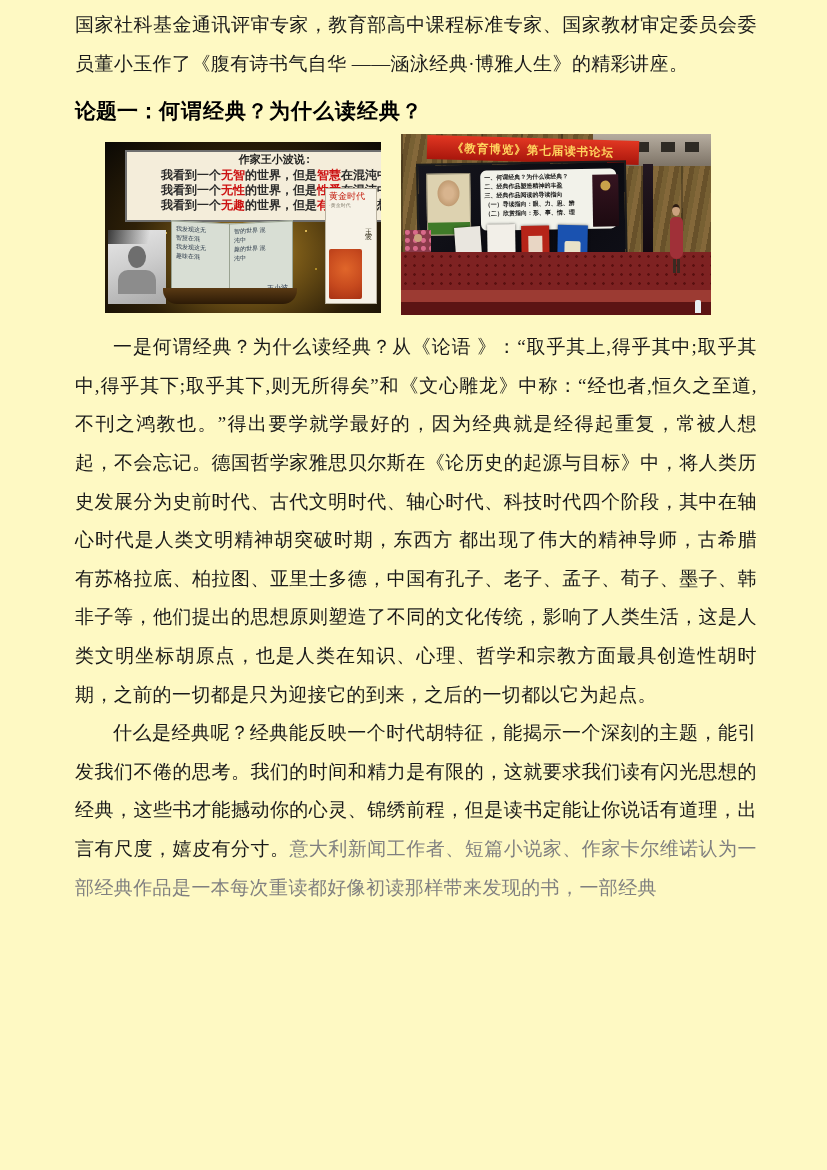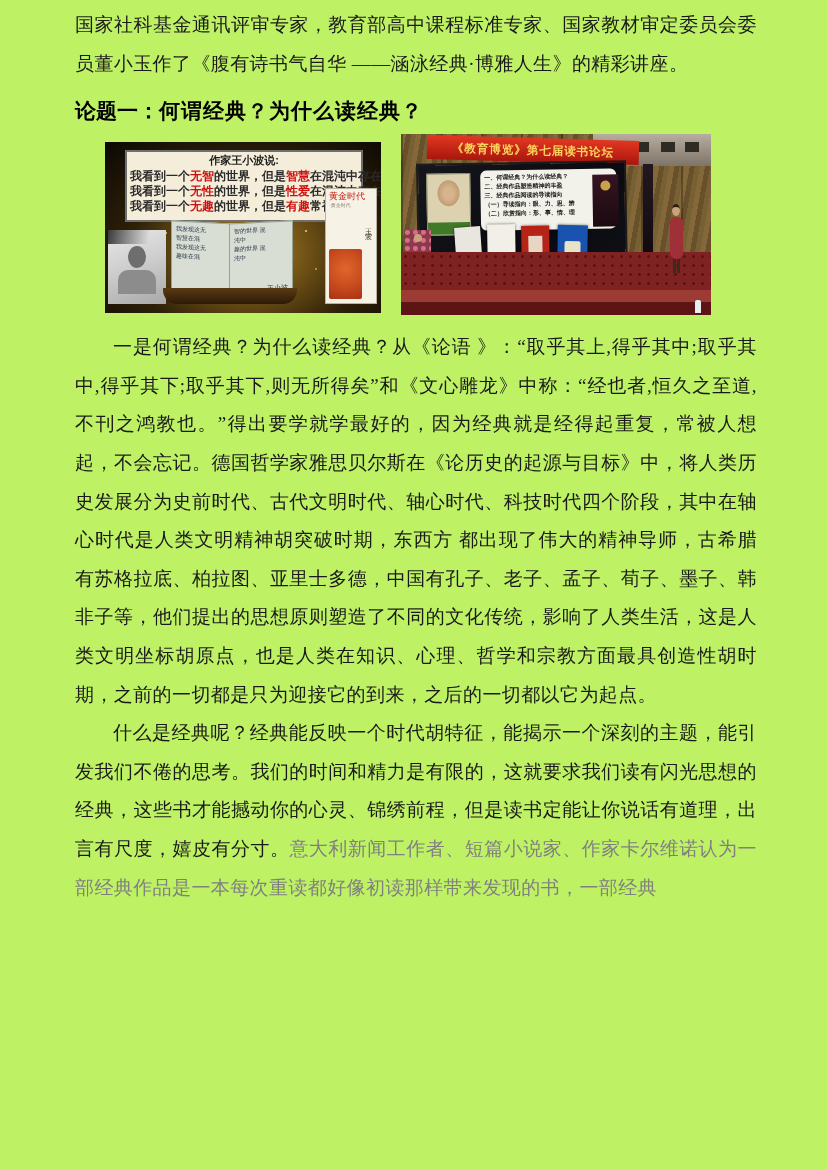--- a/index.html
+++ b/index.html
@@ -1,19 +1,19 @@
 <!DOCTYPE html>
 <html><head>
 <meta charset="utf-8">
 <style>
   html,body{margin:0;padding:0;background:#ffffff;}
   .page{
     position:relative;
     width:827px;height:1170px;
-    background:#bef264;
+    background:#fef9c3;
     overflow:hidden;
     font-family:"Liberation Serif","DejaVu Serif",serif;
     color:#1a1a1a;
   }
   .content{
     position:absolute;left:75px;top:6px;width:682px;
   }
   .body-text{
     font-size:19px;
     line-height:38.6px;
@@ -46,21 +46,22 @@
   .sparkles{
     position:absolute;left:60px;top:90px;width:2px;height:2px;border-radius:50%;
     background:#ffd86a;
     box-shadow: 30px 8px 0 #f5c84e, 70px -6px 0 #ffdf8a, 110px 14px 0 #eab53a,
       140px -2px 0 #ffd86a, 20px 40px 0 #d9a52f, 95px 42px 0 #ffe9a8,
       150px 36px 0 #caa52f, 55px -26px 0 #e8c04a, 120px -30px 0 #b98f25;
   }
   .wx-slide{
     position:absolute;left:20px;top:8px;width:234px;height:68px;
     background:#f4edda;border:2px solid #6f6f6f;
-    font-family:Liberation Sans, sans-serif;
+    font-family:Liberation Mono, monospace;
+    padding-left:31px;
   }
   .wx-slide-title{font-size:11px;font-weight:bold;color:#1c1c1c;text-align:center;line-height:17px;}
   .wx-line{font-size:12px;line-height:15px;color:#2a2a2a;padding-left:3px;white-space:nowrap;font-weight:bold;}
   .wx-red{color:#cc1111;}
   .wang-photo{
     position:absolute;left:3px;top:88px;width:58px;height:74px;
     background:linear-gradient(160deg,#e8e8e8 0%,#cfcfcf 45%,#a8a8a8 100%);
   }
   .wang-head{width:18px;height:22px;border-radius:50%;background:#6e6e6e;margin:16px auto 0;}
   .wang-body{width:38px;height:24px;border-radius:10px 10px 0 0;background:#8c8c8c;margin:2px auto 0;}

